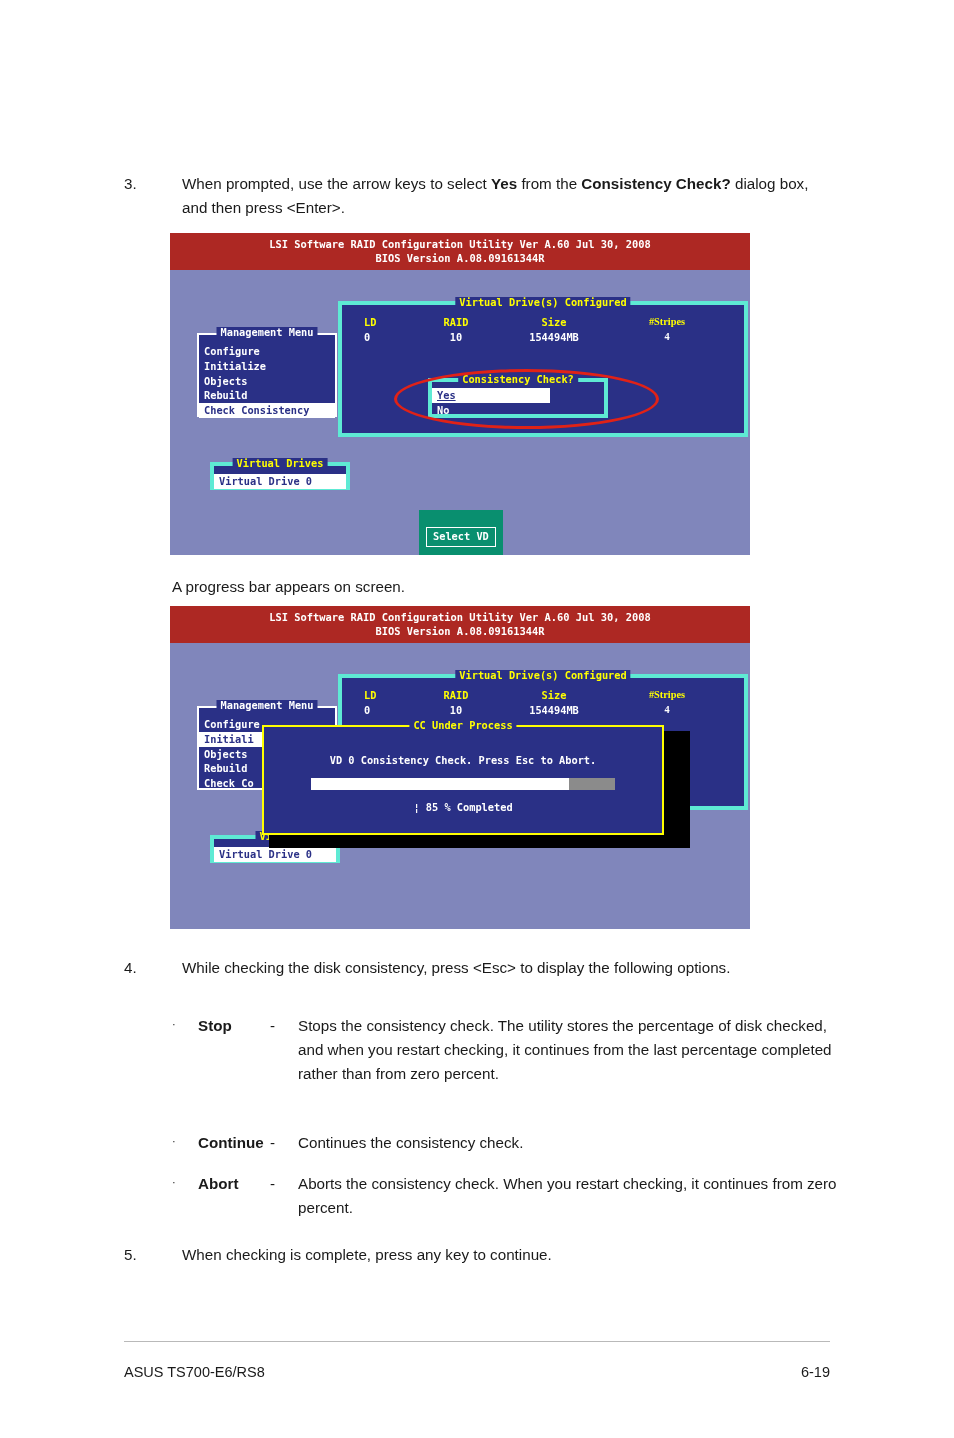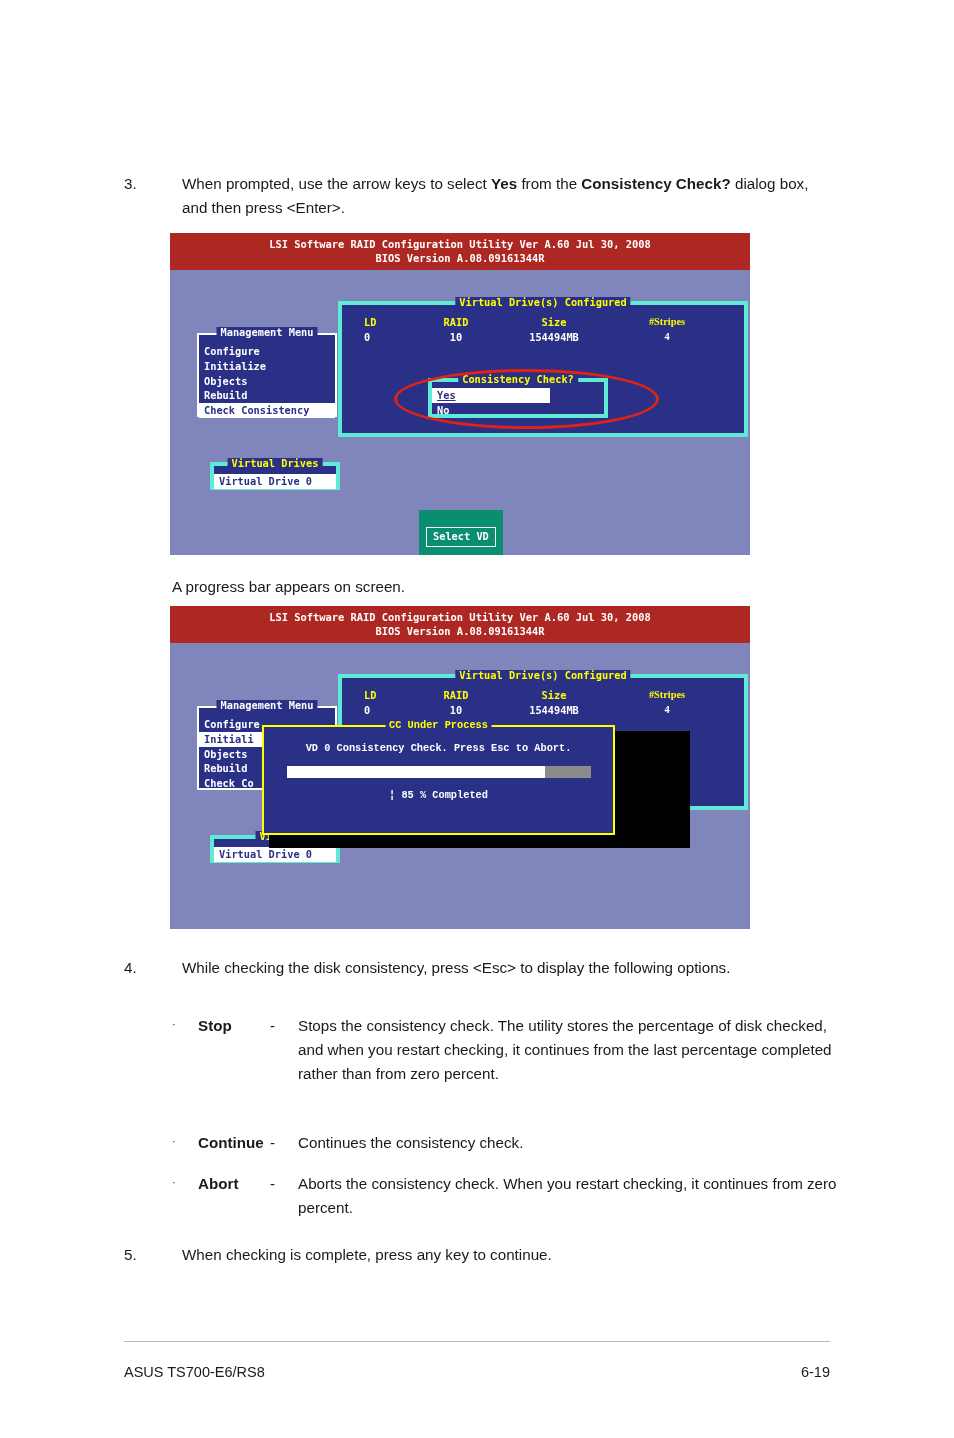--- a/index.html
+++ b/index.html
@@ -239,21 +239,21 @@
     font-weight: bold;
     padding: 0 4px;
     white-space: nowrap;
     font-size: 10.3px;
     line-height: 1;
   }
   .cc-msg {
     text-align: center;
     color: #ffffff;
     font-weight: bold;
-    margin-top: 14px;
+    margin-top: 26px;
     font-size: 10.3px;
   }
   .progress-track {
     margin: 11px auto 0 auto;
     height: 12px;
     background: #8b8b8b;
     width: 304px;
   }
   .progress-fill {
     height: 100%;
@@ -309,21 +309,21 @@
       <div class="panel-legend">Management Menu</div>
       <div style="padding-top:9px;">
         <div class="menu-item">Configure</div>
         <div class="menu-item">Initialize</div>
         <div class="menu-item">Objects</div>
         <div class="menu-item">Rebuild</div>
         <div class="menu-item sel">Check Consistency</div>
       </div>
     </div>
 
-    <div class="panel" style="left:40px; top:192px; width:130px; height:28px;">
+    <div class="panel" style="left:40px; top:192px; width:140px; height:28px;">
       <div class="panel-legend">Virtual Drives</div>
       <div style="padding-top:8px;">
         <div class="menu-item sel">Virtual Drive 0</div>
       </div>
     </div>
 
     <div class="panel" style="left:258px; top:108px; width:180px; height:40px;">
       <div class="panel-legend">Consistency Check?</div>
       <div style="padding-top:6px;">
         <div class="cc-opt sel sel-wide">Yes</div>
@@ -385,21 +385,21 @@
 
     <div class="panel" style="left:40px; top:192px; width:130px; height:28px;">
       <div class="panel-legend">Virtu</div>
       <div style="padding-top:8px;">
         <div class="menu-item sel">Virtual Drive 0</div>
       </div>
     </div>
 
     <div class="shadow-box" style="left:99px; top:88px; width:421px; height:117px;"></div>
 
-    <div class="cc-proc" style="left:92px; top:82px; width:353px; height:110px;font-family:Liberation Mono, monospace;">
+    <div class="cc-proc" style="left:92px; top:82px; width:402px; height:110px;">
       <div class="cc-proc-title">CC Under Process</div>
       <div class="cc-msg">VD 0 Consistency Check. Press Esc to Abort.</div>
       <div class="progress-track">
         <div class="progress-fill" id="cc-progress-fill" style="width: 85%;"></div>
       </div>
       <div class="cc-pct">¦ 85 % Completed</div>
     </div>
 
 
   </div>

